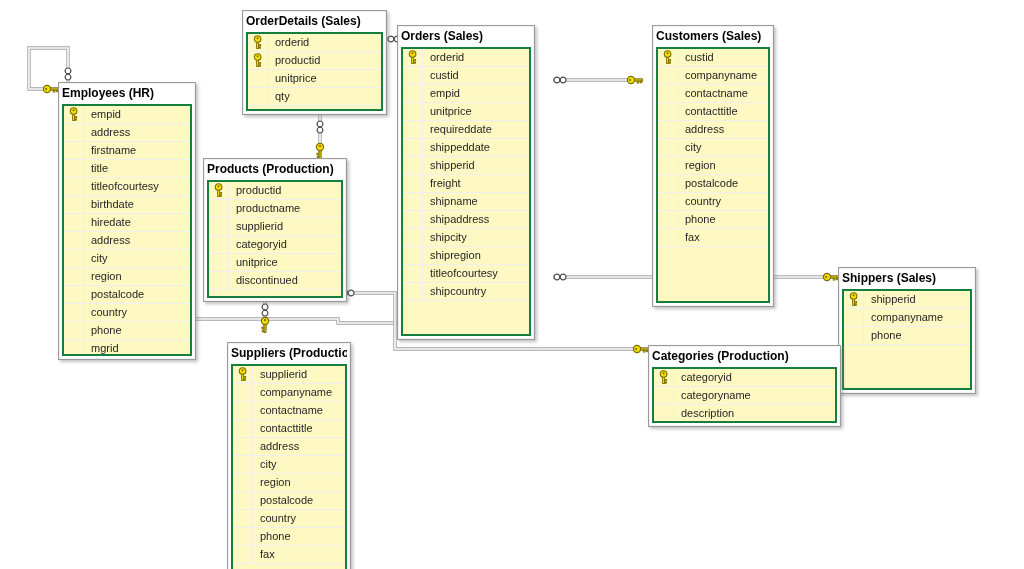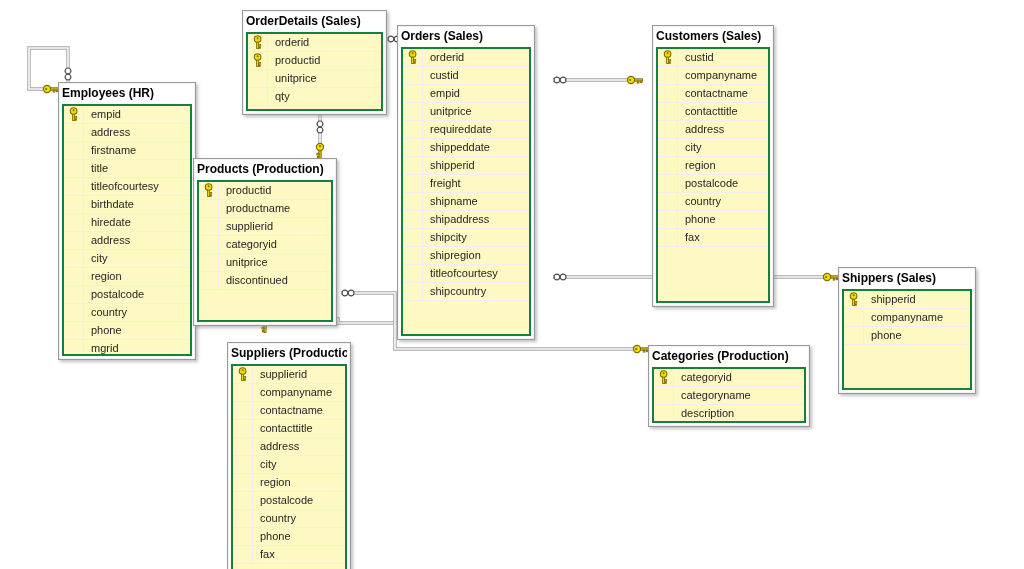--- a/index.html
+++ b/index.html
@@ -656,21 +656,21 @@
         <rect x="6.6" y="11.8" width="1.8" height="1.5" fill="#f2dd00" stroke="#7e6d00" stroke-width="0.8"></rect>
         <circle cx="5.6" cy="4" r="3.3" fill="#f2dd00" stroke="#7e6d00" stroke-width="1.1"></circle>
         <circle cx="5.6" cy="3.2" r="1" fill="#7e6d00"></circle>
       </svg>
     </span>
     <span class="cell-name">fax</span>
   </div>
       </div>
   </div>
 
-  <div class="dbtable" style="left:193px;top:158px;width:144px;height:168px">
+  <div class="dbtable" style="left:203px;top:158px;width:144px;height:144px">
     <div class="table-title">Products (Production)</div>
     <div class="table-body">
         <div class="row">
     <span class="cell-icon">
       <svg class="pk-icon" width="11" height="15" viewBox="0 0 11 15">
         <rect x="4.6" y="6.4" width="2" height="7.1" fill="#f2dd00" stroke="#7e6d00" stroke-width="0.9"></rect>
         <rect x="6.6" y="9.4" width="2.1" height="1.5" fill="#f2dd00" stroke="#7e6d00" stroke-width="0.8"></rect>
         <rect x="6.6" y="11.8" width="1.8" height="1.5" fill="#f2dd00" stroke="#7e6d00" stroke-width="0.8"></rect>
         <circle cx="5.6" cy="4" r="3.3" fill="#f2dd00" stroke="#7e6d00" stroke-width="1.1"></circle>
         <circle cx="5.6" cy="3.2" r="1" fill="#7e6d00"></circle>
@@ -914,21 +914,21 @@
         <rect x="6.6" y="11.8" width="1.8" height="1.5" fill="#f2dd00" stroke="#7e6d00" stroke-width="0.8"></rect>
         <circle cx="5.6" cy="4" r="3.3" fill="#f2dd00" stroke="#7e6d00" stroke-width="1.1"></circle>
         <circle cx="5.6" cy="3.2" r="1" fill="#7e6d00"></circle>
       </svg>
     </span>
     <span class="cell-name">phone</span>
   </div>
       </div>
   </div>
 
-  <div class="dbtable" style="left:648px;top:345px;width:162px;height:82px">
+  <div class="dbtable" style="left:648px;top:345px;width:193px;height:82px">
     <div class="table-title">Categories (Production)</div>
     <div class="table-body">
         <div class="row">
     <span class="cell-icon">
       <svg class="pk-icon" width="11" height="15" viewBox="0 0 11 15">
         <rect x="4.6" y="6.4" width="2" height="7.1" fill="#f2dd00" stroke="#7e6d00" stroke-width="0.9"></rect>
         <rect x="6.6" y="9.4" width="2.1" height="1.5" fill="#f2dd00" stroke="#7e6d00" stroke-width="0.8"></rect>
         <rect x="6.6" y="11.8" width="1.8" height="1.5" fill="#f2dd00" stroke="#7e6d00" stroke-width="0.8"></rect>
         <circle cx="5.6" cy="4" r="3.3" fill="#f2dd00" stroke="#7e6d00" stroke-width="1.1"></circle>
         <circle cx="5.6" cy="3.2" r="1" fill="#7e6d00"></circle>

